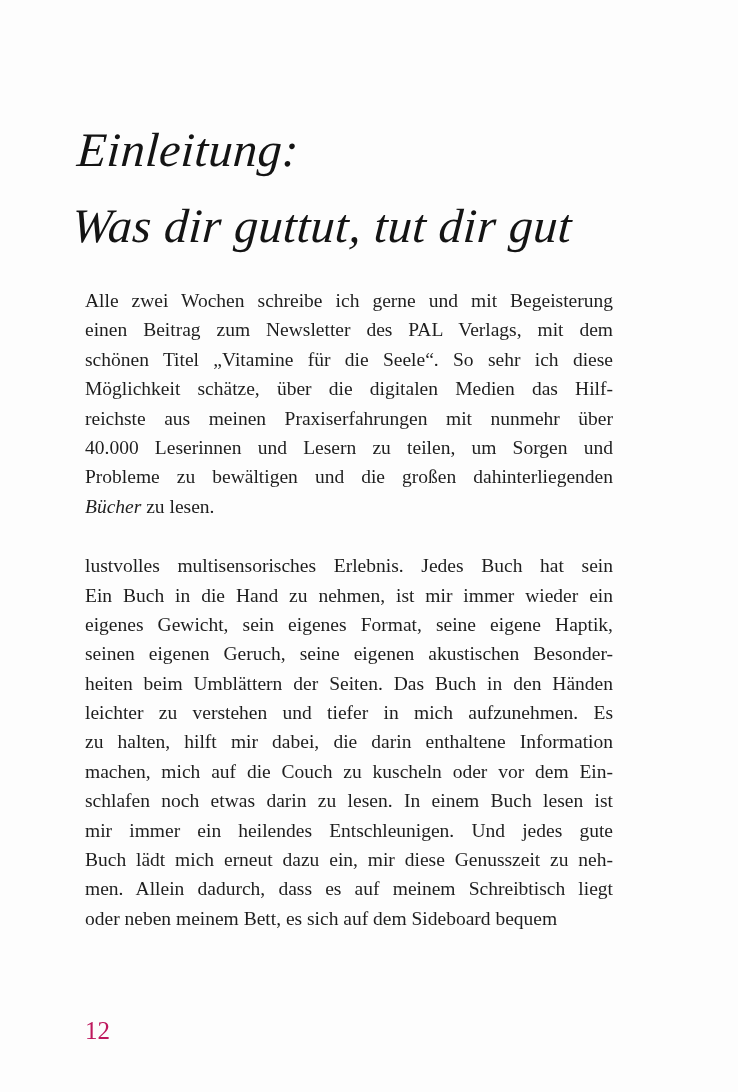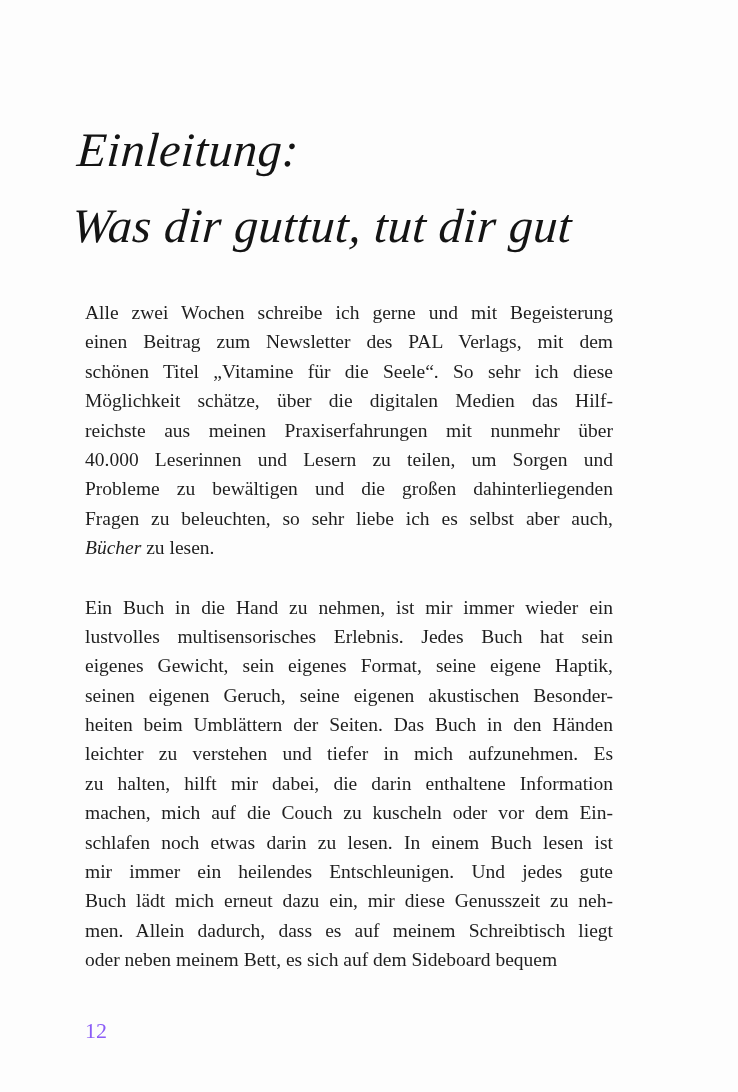--- a/index.html
+++ b/index.html
@@ -38,44 +38,44 @@
     position: absolute;
     left: 85px;
     top: 286px;
     width: 528px;
     font-family: "Liberation Serif", "DejaVu Serif", serif;
     font-size: 19.5px;
     line-height: 29.4px;
     color: #1e1e1e;
   }
   .paragraph {
-    margin: 12px 0 30px 0;
+    margin: 0 0 30px 0;
   }
   .line {
     text-align: justify;
     text-align-last: justify;
     text-justify: inter-word;
     height: 29.4px;
     overflow: hidden;
   }
   .line.last {
     text-align-last: left;
     font-family: Liberation Serif, serif;
   }
   .line i {
     font-style: italic;
   }
   .page-number {
     position: absolute;
     left: 85px;
     top: 1016px;
     font-family: "Liberation Serif", "DejaVu Serif", serif;
-    font-size: 22px;
+    font-size: 25px;
     line-height: 29.4px;
-    color: #8b5cf6;
+    color: #be185d;
   }
 </style>
 </head>
 <body>
 
 <div class="page">
 
   <div class="heading">
     <div>Einleitung:</div>
     <div>Was dir guttut, tut dir gut</div>
@@ -83,26 +83,25 @@
 
   <div class="body-text">
       <div class="paragraph">
         <div class="line">Alle zwei Wochen schreibe ich gerne und mit Begeisterung</div>
         <div class="line">einen Beitrag zum Newsletter des PAL Verlags, mit dem</div>
         <div class="line">schönen Titel „Vitamine für die Seele“. So sehr ich diese</div>
         <div class="line">Möglichkeit schätze, über die digitalen Medien das Hilf-</div>
         <div class="line">reichste aus meinen Praxiserfahrungen mit nunmehr über</div>
         <div class="line">40.000 Leserinnen und Lesern zu teilen, um Sorgen und</div>
         <div class="line">Probleme zu bewältigen und die großen dahinterliegenden</div>
-        <div class="line">Fragen zu beleuchten, so sehr liebe ich es selbst aber auch,</div>
         <div class="line last"><i>Bücher</i> zu lesen.</div>
       </div>
       <div class="paragraph">
+        <div class="line">lustvolles multisensorisches Erlebnis. Jedes Buch hat sein</div>
         <div class="line">Ein Buch in die Hand zu nehmen, ist mir immer wieder ein</div>
-        <div class="line">lustvolles multisensorisches Erlebnis. Jedes Buch hat sein</div>
         <div class="line">eigenes Gewicht, sein eigenes Format, seine eigene Haptik,</div>
         <div class="line">seinen eigenen Geruch, seine eigenen akustischen Besonder-</div>
         <div class="line">heiten beim Umblättern der Seiten. Das Buch in den Händen</div>
         <div class="line">leichter zu verstehen und tiefer in mich aufzunehmen. Es</div>
         <div class="line">zu halten, hilft mir dabei, die darin enthaltene Information</div>
         <div class="line">machen, mich auf die Couch zu kuscheln oder vor dem Ein-</div>
         <div class="line">schlafen noch etwas darin zu lesen. In einem Buch lesen ist</div>
         <div class="line">mir immer ein heilendes Entschleunigen. Und jedes gute</div>
         <div class="line">Buch lädt mich erneut dazu ein, mir diese Genusszeit zu neh-</div>
         <div class="line">men. Allein dadurch, dass es auf meinem Schreibtisch liegt</div>

